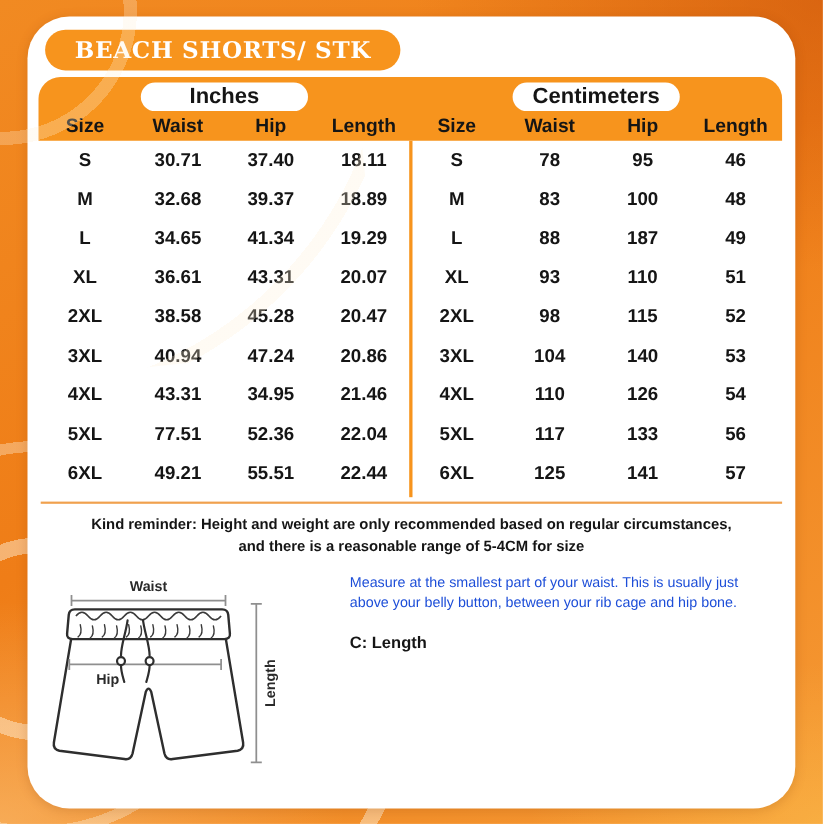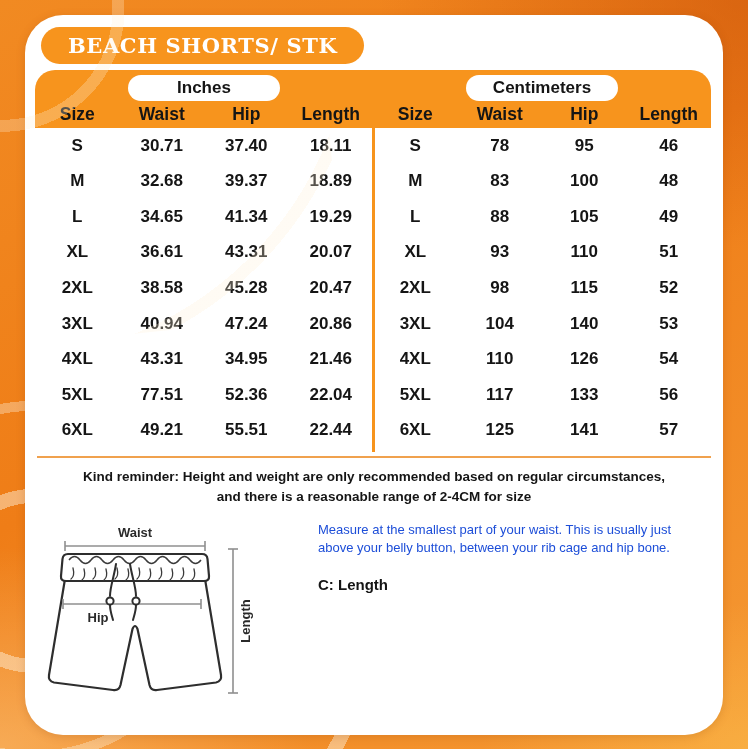--- a/index.html
+++ b/index.html
@@ -45,21 +45,21 @@
 
   .band{
     position:absolute; left:10px; right:12px; top:55px; height:58px;
     background:var(--accent); border-radius:20px 20px 0 0; display:flex;
   }
   .half{ width:50%; display:flex; flex-direction:column; padding-top:5px; }
   .pill-row{ height:26px; display:flex; justify-content:center; }
   .pill{
     background:#fff; border-radius:999px; min-width:152px; height:26px;
     display:flex; align-items:center; justify-content:center;
-    font-weight:bold; font-size:17px; padding:0 16px;
+    font-weight:bold; font-size:20px; padding:0 16px;
   }
   .cols{
     flex:1; display:grid; grid-template-columns:repeat(4,1fr);
     align-items:center; text-align:center; font-weight:bold; font-size:17.5px;
   }
 
   .rows-wrap{
     position:absolute; left:10px; right:12px; top:113px; height:320px; display:flex;
   }
   .tbody{ width:50%; display:grid; grid-template-rows:repeat(9,1fr); }
@@ -187,21 +187,21 @@
         </div>
         <div class="trow">
           <span>M</span>
           <span>83</span>
           <span>100</span>
           <span>48</span>
         </div>
         <div class="trow">
           <span>L</span>
           <span>88</span>
-          <span>105</span>
+          <span>187</span>
           <span>49</span>
         </div>
         <div class="trow">
           <span>XL</span>
           <span>93</span>
           <span>110</span>
           <span>51</span>
         </div>
         <div class="trow">
           <span>2XL</span>
@@ -234,21 +234,21 @@
           <span>57</span>
         </div>
       </div>
   </div>
 
   <div class="vdivider"></div>
   <div class="hdivider"></div>
 
   <div class="reminder">
     <div>Kind reminder: Height and weight are only recommended based on regular circumstances,</div>
-    <div>and there is a reasonable range of 2-4CM for size</div>
+    <div>and there is a reasonable range of 5-4CM for size</div>
   </div>
 
   <div class="bottom">
 
     <div class="diagram">
       <svg width="272" height="216" viewBox="0 0 272 216">
 
         <text x="92" y="18" text-anchor="middle">Waist</text>
         <g stroke="#8f8f8f" stroke-width="1.6">
           <line x1="22" y1="27" x2="162" y2="27"></line>

